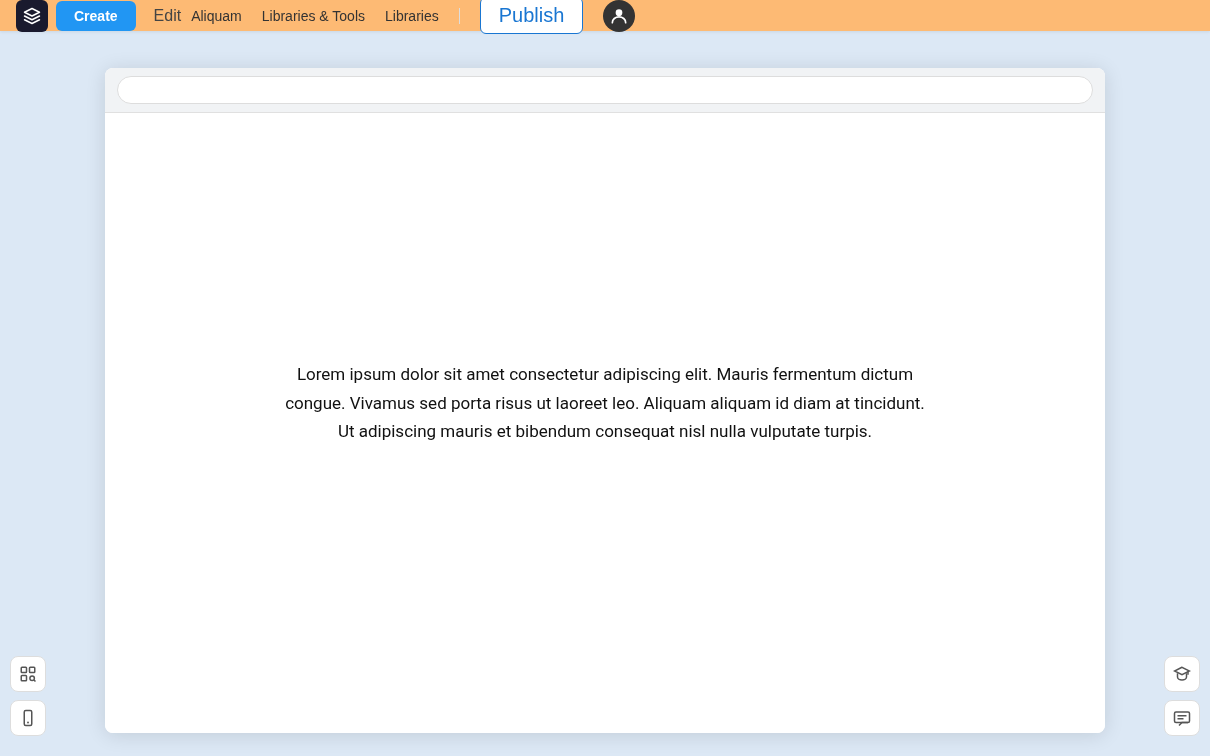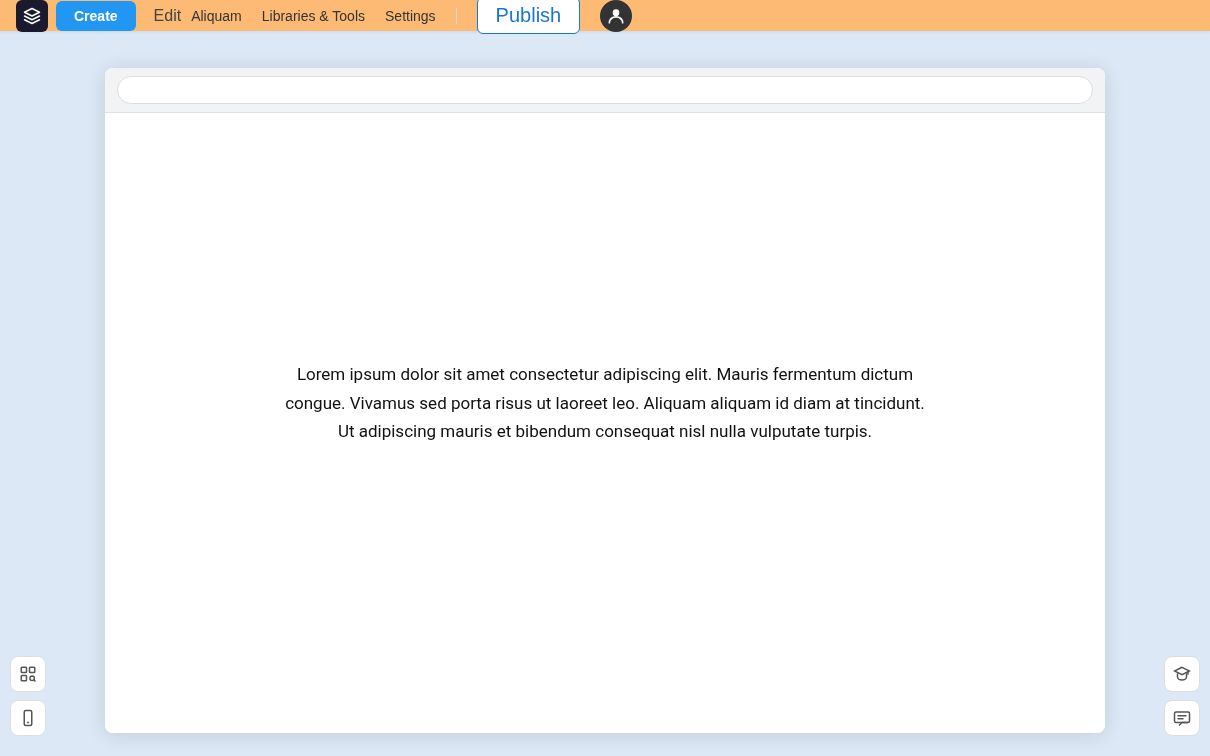--- a/index.html
+++ b/index.html
@@ -225,21 +225,21 @@
       <svg viewBox="0 0 24 24" xmlns="http://www.w3.org/2000/svg">
         <path d="M12 2L2 7l10 5 10-5-10-5zM2 17l10 5 10-5M2 12l10 5 10-5" stroke="white" stroke-width="2" fill="none" stroke-linecap="round" stroke-linejoin="round"></path>
       </svg>
     </div>
     <button class="btn-create">Create</button>
     <button class="btn-edit">Edit</button>
   </div>
   <div class="navbar-right">
     <button class="nav-link">Aliquam</button>
     <button class="nav-link">Libraries &amp; Tools</button>
-    <button class="nav-link">Settings</button>
+    <button class="nav-link">Libraries</button>
     <div class="nav-separator"></div>
     <button class="btn-publish">Publish</button>
     <div class="avatar">
       <svg width="20" height="20" viewBox="0 0 24 24" fill="none" xmlns="http://www.w3.org/2000/svg">
         <circle cx="12" cy="8" r="4" fill="white"></circle>
         <path d="M4 20c0-4 3.6-7 8-7s8 3 8 7" stroke="white" stroke-width="2" fill="none" stroke-linecap="round"></path>
       </svg>
     </div>
   </div>
 </nav>

